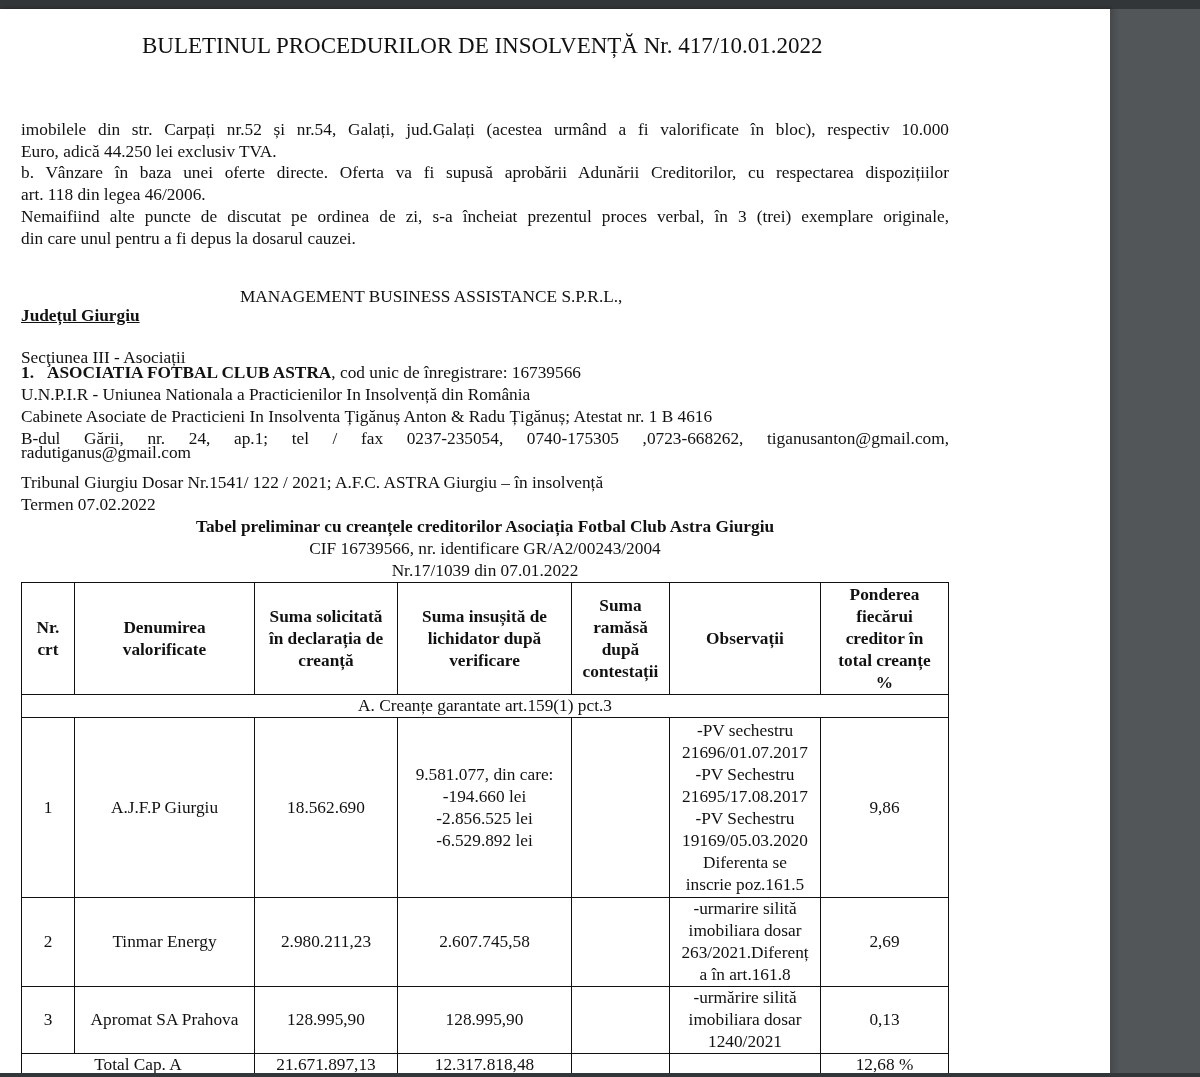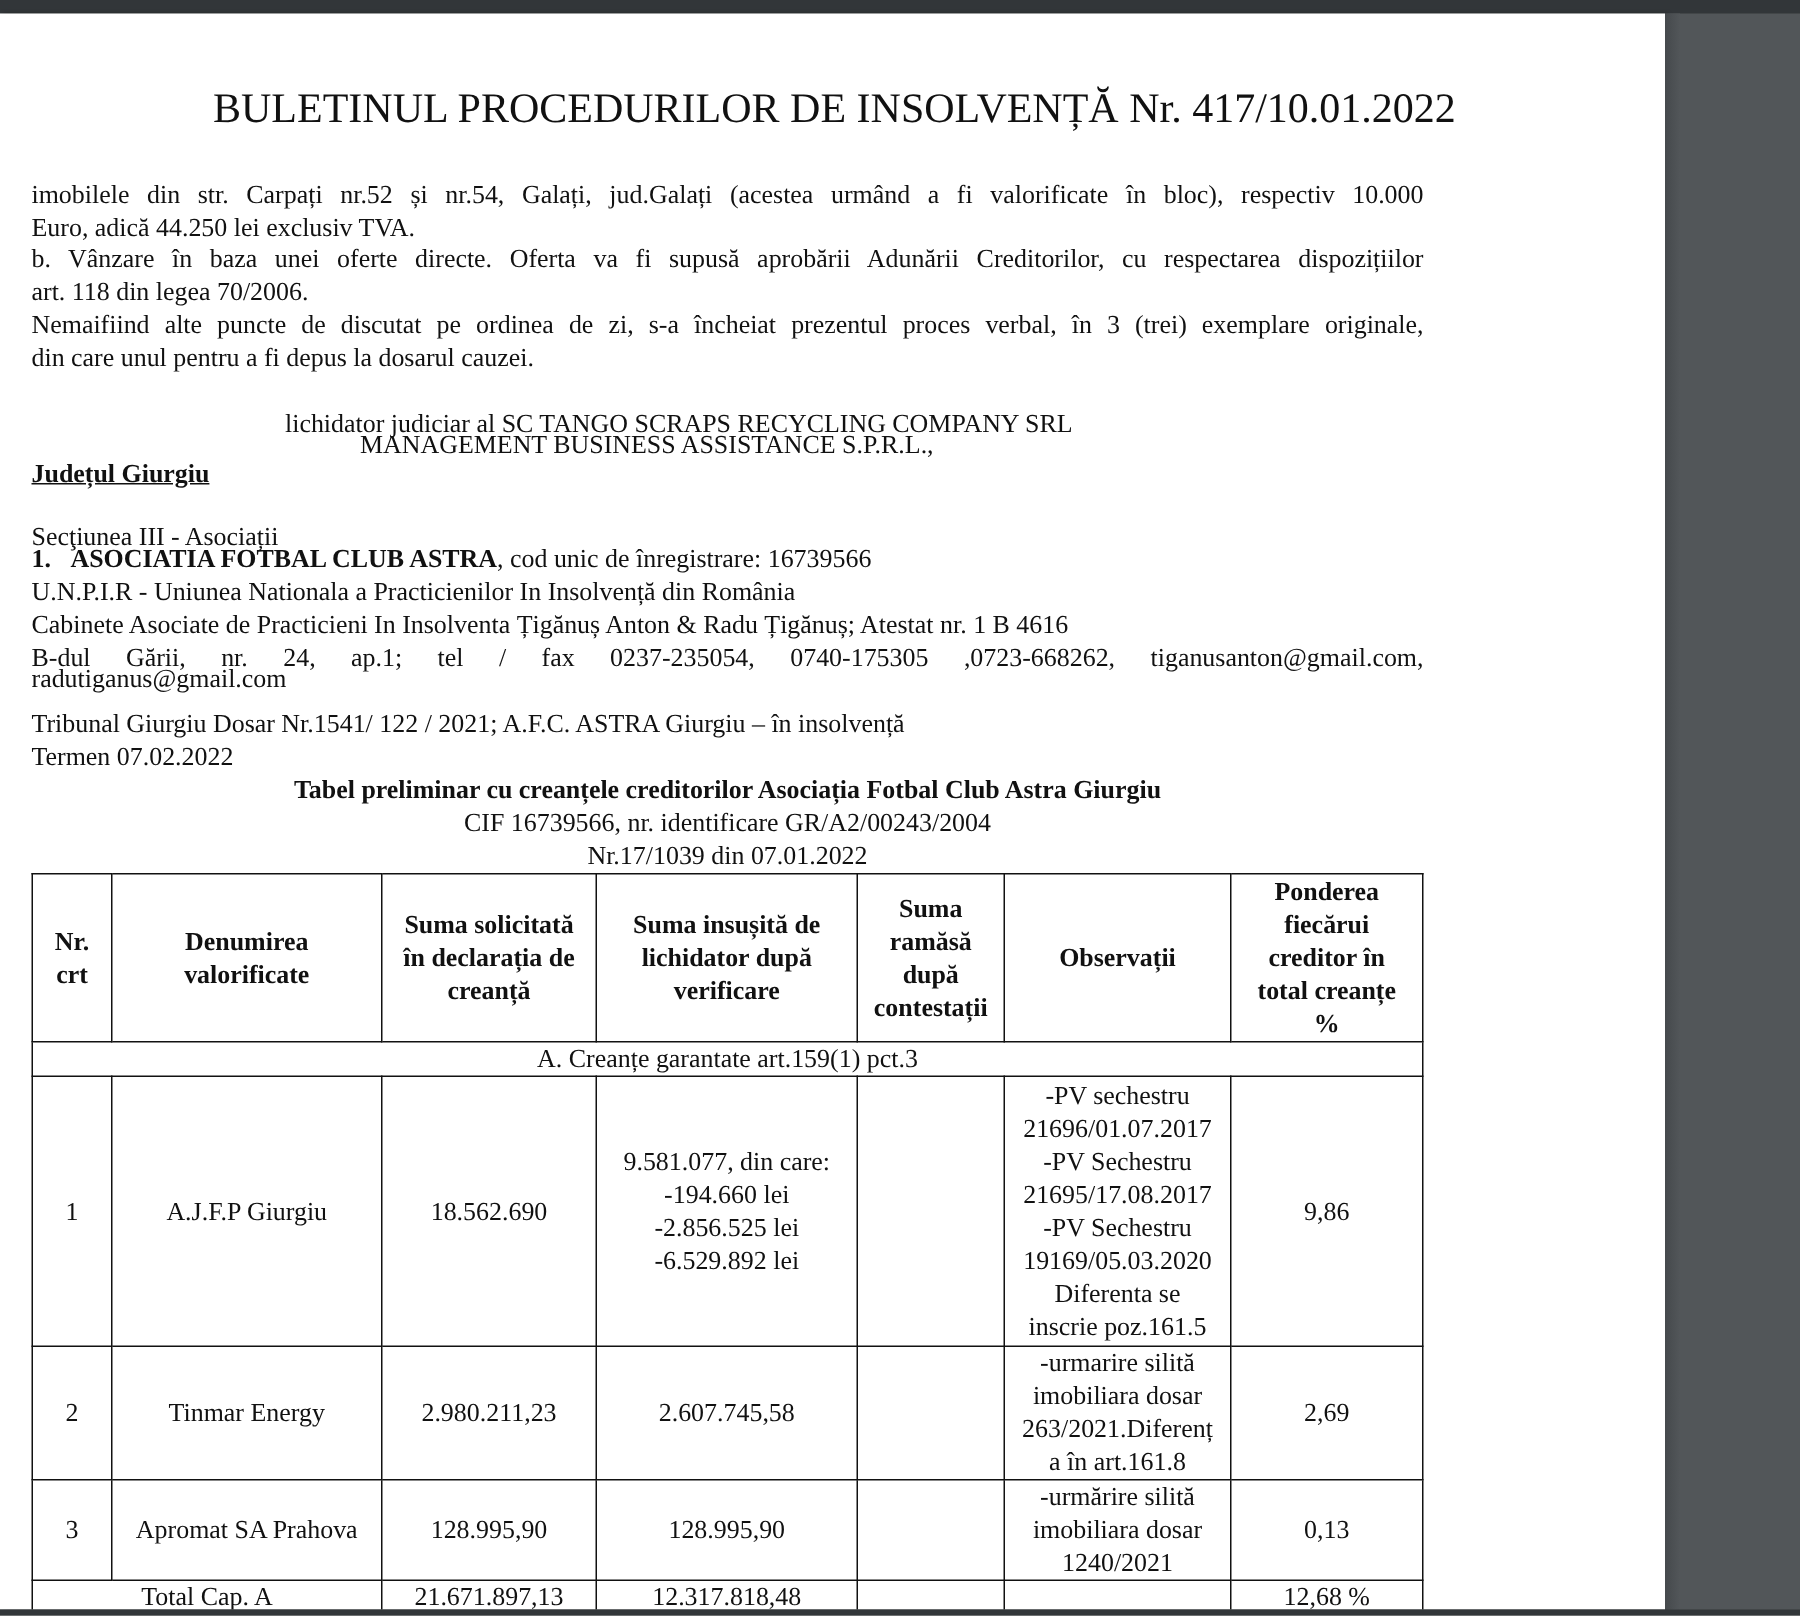--- a/index.html
+++ b/index.html
@@ -13,22 +13,22 @@
     .top-bar { position: absolute; left: 0; top: 0; width: 1200px; height: 9px; background: #323639; }
     .bottom-bar { position: absolute; left: 0; top: 1073px; width: 1200px; height: 4px; background: #323639; }
     .page {
       position: absolute; left: 0; top: 9px; width: 1110px; height: 1064px;
       background: #fff; overflow: hidden;
       box-shadow: 2px 0 3px rgba(0,0,0,0.4);
     }
     .right-shadow { position: absolute; left: 1110px; top: 9px; width: 10px; height: 1064px;
       background: linear-gradient(to right, #45494c, #525659); }
     .header-title {
-      position: absolute; left: 142px; top: 48px;
-      font-size: 28px; letter-spacing: 0px; white-space: nowrap;
+      position: absolute; left: 142px; top: 24px;
+      font-size: 23px; letter-spacing: 0px; white-space: nowrap;
     }
     .text { position: absolute; left: 21px; font-size: 17.3px; line-height: 22px; white-space: nowrap; }
     .justify { width: 928px; white-space: normal; text-align: justify; text-align-last: justify; }
     .center-line { position: absolute; font-size: 17.3px; line-height: 22px; white-space: nowrap; }
     .bold { font-weight: bold; }
     .underline { text-decoration: underline; }
     .tbl-title { position: absolute; left: 0; width: 970px; text-align: center; font-size: 17.3px; line-height: 22px; }
 
     table.creditors {
       position: absolute; left: 21px; top: 573px;
@@ -46,25 +46,24 @@
 
 <div class="top-bar"></div>
 
 <div class="page">
 
   <div class="header-title">BULETINUL PROCEDURILOR DE INSOLVENȚĂ Nr. 417/10.01.2022</div>
 
   <div class="text justify" style="top:110px;">imobilele din str. Carpați nr.52 și nr.54, Galați, jud.Galați (acestea urmând a fi valorificate în bloc), respectiv 10.000</div>
   <div class="text" style="top:132px;">Euro, adică 44.250 lei exclusiv TVA.</div>
   <div class="text justify" style="top:153px;">b. Vânzare în baza unei oferte directe. Oferta va fi supusă aprobării Adunării Creditorilor, cu respectarea dispozițiilor</div>
-  <div class="text" style="top:175px;">art. 118 din legea 70/2006.</div>
+  <div class="text" style="top:175px;">art. 118 din legea 46/2006.</div>
   <div class="text justify" style="top:197px;">Nemaifiind alte puncte de discutat pe ordinea de zi, s-a încheiat prezentul proces verbal, în 3 (trei) exemplare originale,</div>
   <div class="text" style="top:219px;text-align:right;">din care unul pentru a fi depus la dosarul cauzei.</div>
   <div class="center-line" style="left:240px; top:241px;margin-top:36px;">MANAGEMENT BUSINESS ASSISTANCE S.P.R.L.,</div>
-  <div class="center-line" style="left:190px; top:263px;">lichidator judiciar al SC TANGO SCRAPS RECYCLING COMPANY SRL</div>
 
   <div class="text bold underline" style="top:296px;">Județul Giurgiu</div>
   <div class="text" style="top:338px;">Secţiunea III - Asociații</div>
   <div class="text" style="top:353px;">
     <span class="bold">1.</span>&nbsp;&nbsp;
     <span class="bold">ASOCIATIA FOTBAL CLUB ASTRA</span><span>, cod unic de înregistrare: 16739566</span>
   </div>
   <div class="text" style="top:375px;">U.N.P.I.R - Uniunea Nationala a Practicienilor In Insolvență din România</div>
   <div class="text" style="top:397px;">Cabinete Asociate de Practicieni In Insolventa Țigănuș Anton &amp; Radu Țigănuș; Atestat nr. 1 B 4616</div>
   <div class="text justify" style="top:419px;">B-dul Gării, nr. 24, ap.1; tel / fax 0237-235054, 0740-175305 ,0723-668262, tiganusanton@gmail.com,</div>

